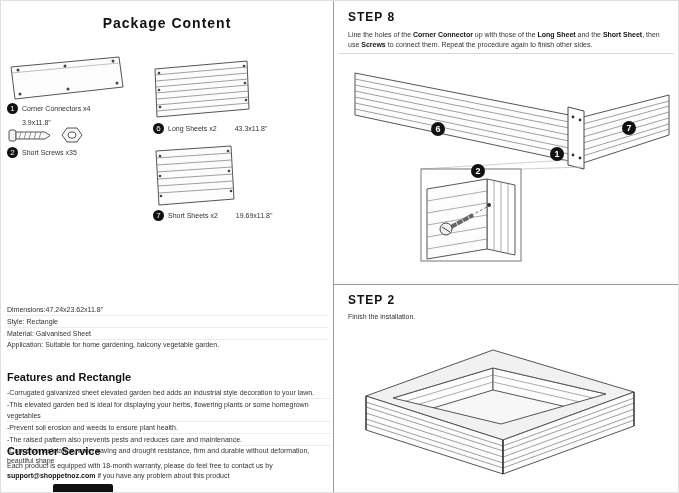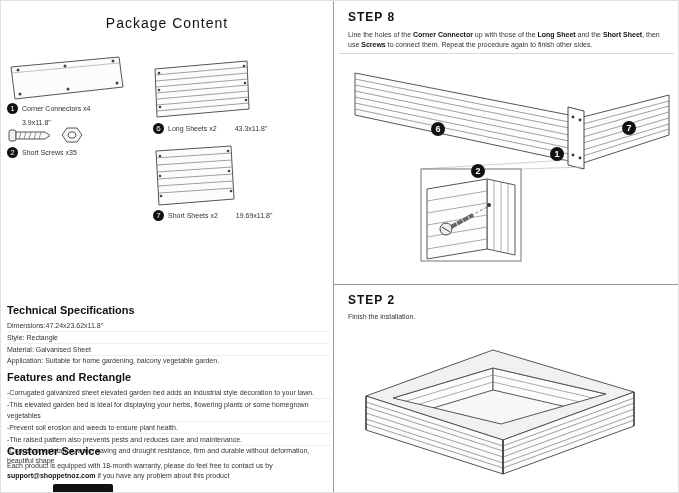--- a/index.html
+++ b/index.html
@@ -7,21 +7,21 @@
     position:relative;width:679px;height:493px;background:#fff;
     font-family:"Liberation Sans",sans-serif;color:#222;
     border:1px solid #e0e0e0;box-sizing:border-box;overflow:hidden;
   }
   .abs{position:absolute;}
   
   .vdiv{position:absolute;left:332px;top:0;width:1px;height:493px;background:#9a9a9a;}
   .hdiv{position:absolute;left:332px;top:283px;width:347px;height:1px;background:#9a9a9a;}
   .hairline{position:absolute;background:#d9d9d9;height:1px;}
   
-  .pkg-title{left:0;top:14px;width:332px;text-align:center;font-size:14px;font-weight:400;letter-spacing:1px;color:#111;}
+  .pkg-title{left:0;top:14px;width:332px;text-align:center;font-size:14px;font-weight:700;letter-spacing:1px;color:#111;}
   .sec-title{font-size:11px;font-weight:bold;color:#111;margin:0 0 4px 0;}
   .step-title{font-size:12px;font-weight:bold;letter-spacing:1px;color:#111;}
   
   .tiny{font-size:7px;line-height:10px;color:#333;}
   .tinyline{font-size:7px;line-height:11px;color:#333;border-bottom:1px solid #ededed;}
   .b{font-weight:bold;color:#111;}
   
   .part{display:flex;align-items:flex-start;gap:4px;font-size:7px;color:#333;}
   .badge{flex:0 0 auto;width:11px;height:11px;border-radius:50%;background:#111;color:#fff;
     font-size:8px;line-height:11px;text-align:center;display:inline-block;}
@@ -114,21 +114,20 @@
       <circle cx="80" cy="48" r="1.3" fill="#444"></circle>
   </svg>
 
   <div class="abs part" style="left:152px;top:209px;width:175px;">
     <span class="badge">7</span>
     <span class="plabel">Short Sheets x2</span>
     <span class="plabel dim-inline">19.69x11.8"</span>
   </div>
 
   <div class="abs" style="left:6px;top:303px;width:322px;">
-    <div class="sec-title">Technical Specifications</div>
     <div class="tinyline">Dimensions:47.24x23.62x11.8"</div>
     <div class="tinyline">Style: Rectangle</div>
     <div class="tinyline">Material: Galvanised Sheet</div>
     <div class="tiny">Application: Suitable for home gardening, balcony vegetable garden.</div>
   </div>
 
   <div class="abs" style="left:6px;top:370px;width:324px;">
     <div class="sec-title">Features and Rectangle</div>
     <div class="tinyline">-Corrugated galvanized sheet elevated garden bed adds an industrial style decoration to your lawn.</div>
     <div class="tinyline">-This elevated garden bed is ideal for displaying your herbs, flowering plants or some homegrown vegetables</div>

